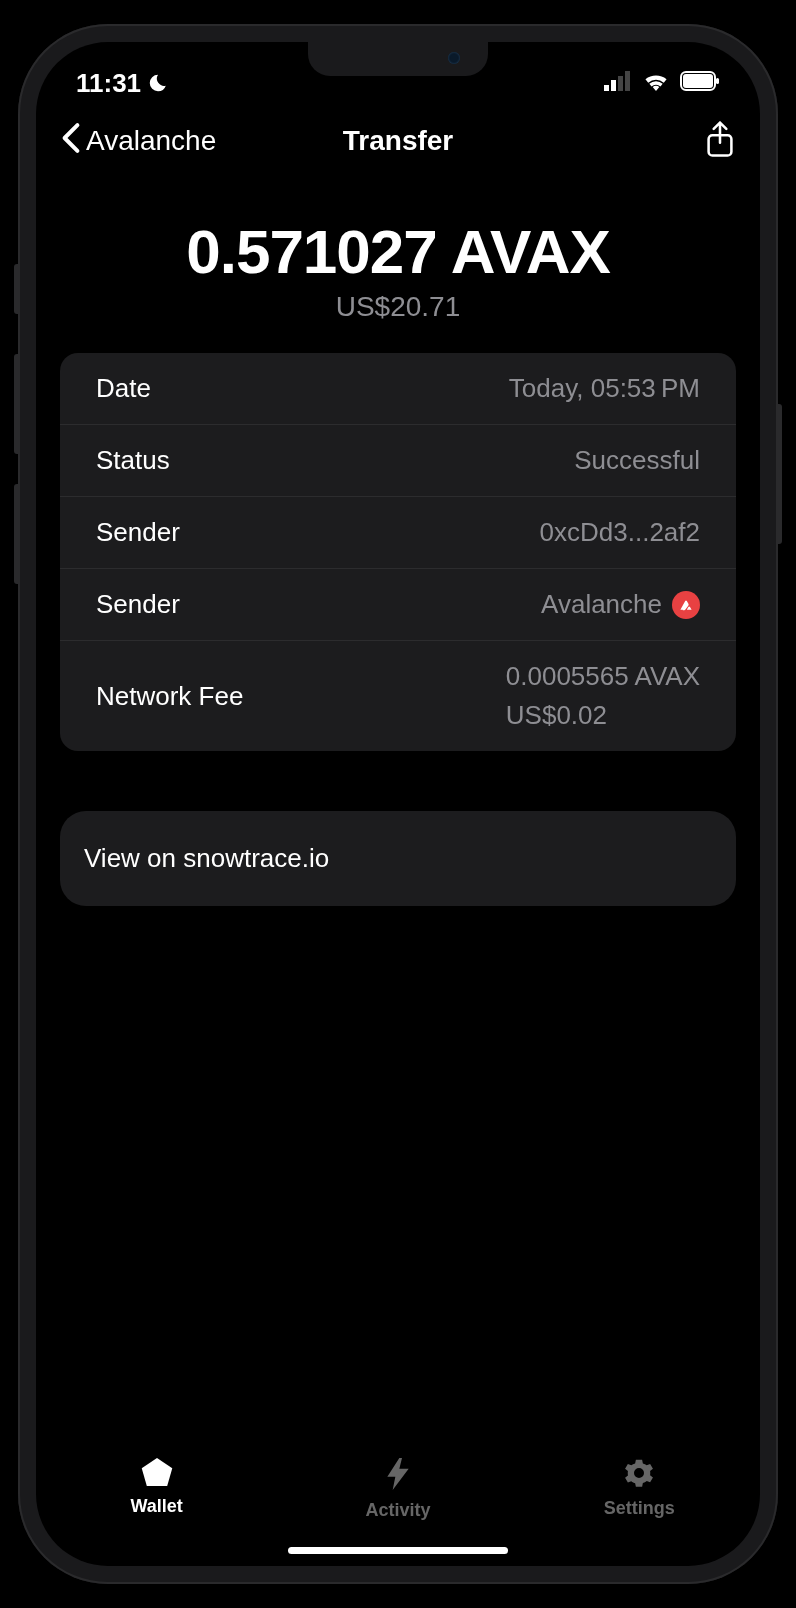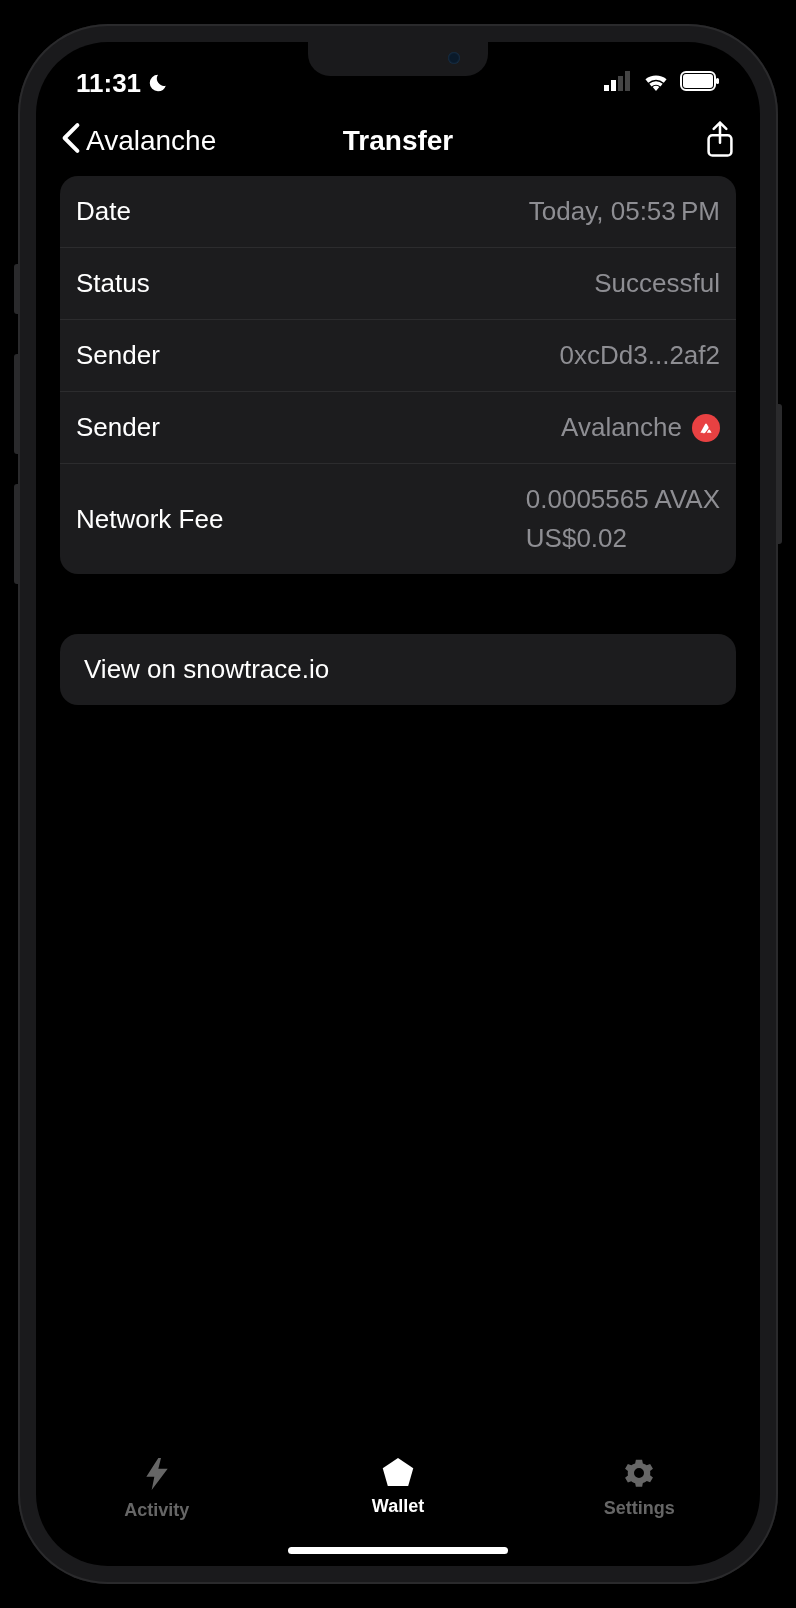--- a/index.html
+++ b/index.html
@@ -158,21 +158,21 @@
     }
     .detail-card {
       background: #1c1c1e;
       border-radius: 18px;
       overflow: hidden;
     }
     .detail-row {
       display: flex;
       justify-content: space-between;
       align-items: center;
-      padding: 20px 16px;
+      padding: 20px 36px;
       border-bottom: 1px solid #2c2c2e;
     }
     .detail-row:last-child { border-bottom: none; }
     .detail-label {
       color: #fff;
       font-size: 26px;
     }
     .detail-value {
       color: #8e8e93;
       font-size: 26px;
@@ -190,22 +190,22 @@
       width: 28px;
       height: 28px;
       background: #e84142;
       border-radius: 50%;
       display: flex;
       align-items: center;
       justify-content: center;
     }
     .explorer-link {
       background: #1c1c1e;
-      border-radius: 18px;
-      padding: 20px 24px;
+      border-radius: 26px;
+      padding: 32px 24px;
       margin-top: 60px;
       cursor: pointer;
     }
     .explorer-link-text {
       color: #fff;
       font-size: 26px;
     }
     .tab-bar {
       height: 120px;
       display: flex;
@@ -298,20 +298,24 @@
           <svg width="32" height="38" viewBox="0 0 24 30" fill="none" stroke="#fff" stroke-width="2" stroke-linecap="round" stroke-linejoin="round">
               <path d="M12 2v16M7 7l5-5 5 5"></path>
               <rect x="3" y="12" width="18" height="16" rx="3"></rect>
             </svg>
         </span>
       </div>
     </div>
 
     <div class="content">
 
+      <div class="amount-section">
+        <div class="amount-main">0.571027 AVAX</div>
+        <div class="amount-fiat">US$20.71</div>
+      </div>
 
       <div class="detail-card">
         <div class="detail-row">
           <span class="detail-label">Date</span>
           <span class="detail-value">Today, 05:53 PM</span>
         </div>
         <div class="detail-row">
           <span class="detail-label">Status</span>
           <span class="detail-value">Successful</span>
         </div>
@@ -339,35 +343,35 @@
         </div>
       </div>
 
       <div class="explorer-link">
         <span class="explorer-link-text">View on snowtrace.io</span>
       </div>
 
     </div>
 
     <div class="tab-bar">
+      <div class="tab-item active">
+        <span>
+          <svg width="32" height="28" viewBox="0 0 24 22" fill="#fff">
+              <path d="M12 0l12 8-4 14H4L0 8 12 0z"></path>
+            </svg>
+        </span>
+        <span class="tab-label">Wallet</span>
+      </div>
       <div class="tab-item inactive">
         <span>
           <svg width="28" height="32" viewBox="0 0 16 24" fill="#666">
               <path d="M9 0L0 14h6l-2 10L16 8h-7l2-8H9z"></path>
             </svg>
         </span>
         <span class="tab-label">Activity</span>
-      </div>
-      <div class="tab-item active">
-        <span>
-          <svg width="32" height="28" viewBox="0 0 24 22" fill="#fff">
-              <path d="M12 0l12 8-4 14H4L0 8 12 0z"></path>
-            </svg>
-        </span>
-        <span class="tab-label">Wallet</span>
       </div>
       <div class="tab-item inactive">
         <span>
           <svg width="30" height="30" viewBox="0 0 24 24" fill="#666">
               <path d="M12 8a4 4 0 1 0 0 8 4 4 0 0 0 0-8zm9 4c0 .6-.05 1.2-.15 1.75l2.3 1.8-2.25 3.9-2.7-1.1c-.9.7-1.95 1.25-3.1 1.55L14.5 23h-5l-.6-2.9c-1.15-.3-2.2-.85-3.1-1.55l-2.7 1.1L.85 15.75l2.3-1.8C3.05 13.4 3 12.8 3 12.2c0-.6.05-1.2.15-1.75L.85 8.65 3.1 4.75l2.7 1.1c.9-.7 1.95-1.25 3.1-1.55L9.5 1.4h5l.6 2.9c1.15.3 2.2.85 3.1 1.55l2.7-1.1 2.25 3.9-2.3 1.8c.1.55.15 1.15.15 1.75z"></path>
             </svg>
         </span>
         <span class="tab-label">Settings</span>
       </div>
     </div>

